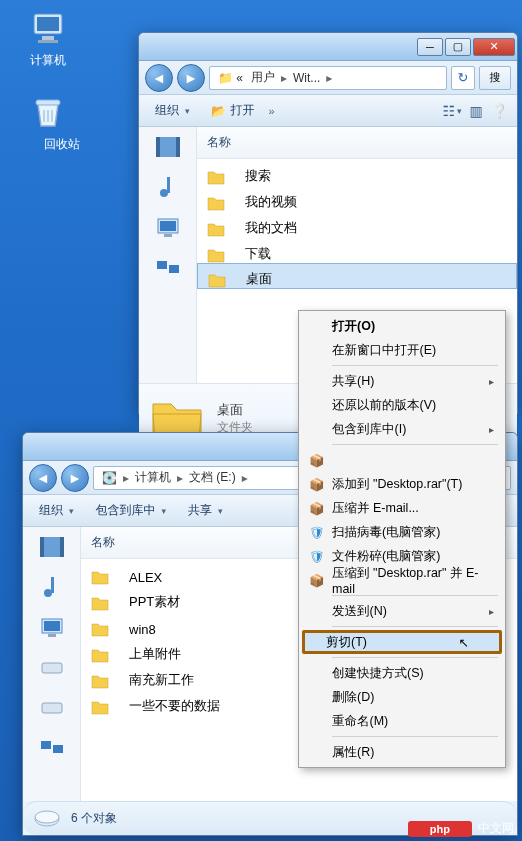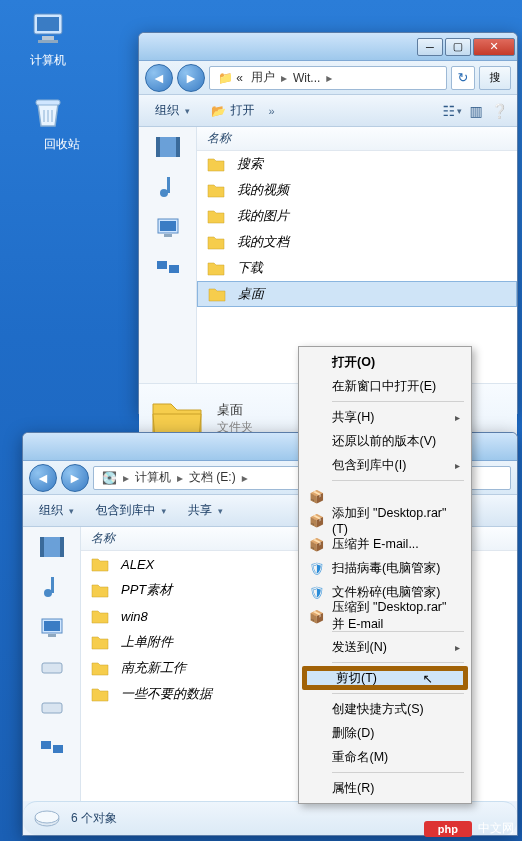--- a/index.html
+++ b/index.html
@@ -32,53 +32,53 @@
   .chev { color:#4a6a8c; font-size:11px; }
   .spacer { flex:1; }
   .toolicon { width:18px; height:18px; display:flex; align-items:center; justify-content:center; font-size:14px; cursor:pointer; color:#2f5a88; }
 
   .body { display:flex; height: calc(100% - 28px - 34px - 32px - 30px); background:#fff; }
   .favpane { width: 58px; background:#f3f7fb; border-right:1px solid #dbe5ef; overflow:hidden; }
   .favitem { width:100%; height:40px; display:flex; align-items:center; justify-content:center; cursor:pointer; }
   .favitem svg { width:28px; height:28px; }
 
   .listpane { flex:1; overflow:auto; font-size:13px; }
-  .colhead { height:24px; border-bottom:1px solid #e0e7ef; display:flex; align-items:center; padding:0 10px; font-size:12px; color:#2a4a6e; background:linear-gradient(#fbfdff,#eef4fa);font-style:italic; }
-  .item { height:26px; display:flex; align-items:center; padding:0 10px; gap:12px; cursor:pointer;font-style:italic; }
+  .colhead { height:32px; border-bottom:1px solid #e0e7ef; display:flex; align-items:center; padding:0 10px; font-size:12px; color:#2a4a6e; background:linear-gradient(#fbfdff,#eef4fa); }
+  .item { height:26px; display:flex; align-items:flex-end; padding:0 10px; gap:20px; cursor:pointer; }
   .item.selected { background:#cfe4f7; border:1px solid #8ab5df; }
   .folder-ico { width:18px; height:16px; }
   .folder-ico path { fill:#f6cd4c; stroke:#caa128; stroke-width:.5; }
 
   
   .preview { height: 70px; border-top:1px solid #dbe5ef; background:linear-gradient(#f7fbff,#e9f2fb); display:flex; align-items:center; padding:8px 12px; gap:14px; font-size:12px; color:#333; }
   .preview .big-folder { width:52px; height:46px; }
   .preview .big-folder path { fill:#f6cd4c; stroke:#caa128; }
 
   .status { height:30px; border-top:1px solid #cadff0; background:linear-gradient(#eef5fc,#dceaf6); display:flex; align-items:center; padding:0 10px; font-size:12px; color:#2a4a6e; gap:10px; }
   .status .disk { width:28px; height:18px; }
 
   
   .win-top { left: 138px; top: 32px; width: 380px; height: 382px; }
   
   .win-bot { left: 22px; top: 432px; width: 496px; height: 404px; }
   .win-bot .body { height: calc(100% - 28px - 34px - 32px - 34px); }
   .win-bot .status { height:34px;border-radius:14px; }
 
   
-  .ctxmenu { position:absolute; left: 298px; top: 310px; width: 174px; background:#f4f4f4; border:1px solid #a0a0a0; box-shadow: 3px 3px 8px rgba(0,0,0,.3); font-size:12.5px; padding:3px; z-index:999;margin-top:36px; }
+  .ctxmenu { position:absolute; left: 298px; top: 310px; width: 208px; background:#f4f4f4; border:1px solid #a0a0a0; box-shadow: 3px 3px 8px rgba(0,0,0,.3); font-size:12.5px; padding:3px; z-index:999; }
   .ctx-item { height:24px; display:flex; align-items:center; padding:0 10px 0 30px; position:relative; cursor:pointer; }
-  .ctx-item:hover, .ctx-item.hover { background:#cfe4f7; border:5px solid #a16207; border-radius:2px; padding-left:29px; }
+  .ctx-item:hover, .ctx-item.hover { background:#cfe4f7; border:3px solid #a16207; border-radius:2px; padding-left:21px; }
   .ctx-sep { height:1px; background:#d0d0d0; margin:3px 4px 3px 30px; }
   .ctx-icon { position:absolute; left:6px; width:18px; height:18px; display:flex; align-items:center; justify-content:center; }
   .ctx-arrow::after { content:"▸"; position:absolute; right:8px; color:#555; font-size:10px; }
   .ctx-bold { font-weight:bold; }
 
   
   .watermark { position:absolute; right:8px; bottom:4px; display:flex; align-items:center; gap:6px; font-size:12px; color:#fff; }
-  .wm-badge { background:#d33; color:#fff; padding:2px 14px; border-radius:3px; font-size:11px; font-weight:bold; }
+  .wm-badge { background:#d33; color:#fff; padding:2px 22px; border-radius:3px; font-size:11px; font-weight:bold; }
 </style>
 </head>
 <body>
 
 <div class="desktop-icon di-computer">
   <div class="glyph">
     <svg viewBox="0 0 40 40">
         <rect x="6" y="6" width="28" height="20" rx="2" fill="#cfe6ff" stroke="#5a8cc4"></rect>
         <rect x="9" y="9" width="22" height="14" fill="#3a7cc4"></rect>
         <rect x="14" y="28" width="12" height="4" fill="#b8c8d8"></rect>
@@ -170,26 +170,20 @@
       <div class="item">
           <svg class="folder-ico" viewBox="0 0 18 16">
             <path d="M1 3 L7 3 L9 5 L17 5 L17 15 L1 15 Z"></path>
           </svg>
           <span>我的视频</span>
         </div>
       <div class="item">
           <svg class="folder-ico" viewBox="0 0 18 16">
             <path d="M1 3 L7 3 L9 5 L17 5 L17 15 L1 15 Z"></path>
           </svg>
-          <span>我的图片</span>
-        </div>
-      <div class="item">
-          <svg class="folder-ico" viewBox="0 0 18 16">
-            <path d="M1 3 L7 3 L9 5 L17 5 L17 15 L1 15 Z"></path>
-          </svg>
           <span>我的文档</span>
         </div>
       <div class="item">
           <svg class="folder-ico" viewBox="0 0 18 16">
             <path d="M1 3 L7 3 L9 5 L17 5 L17 15 L1 15 Z"></path>
           </svg>
           <span>下载</span>
         </div>
       <div class="item selected">
           <svg class="folder-ico" viewBox="0 0 18 16">

